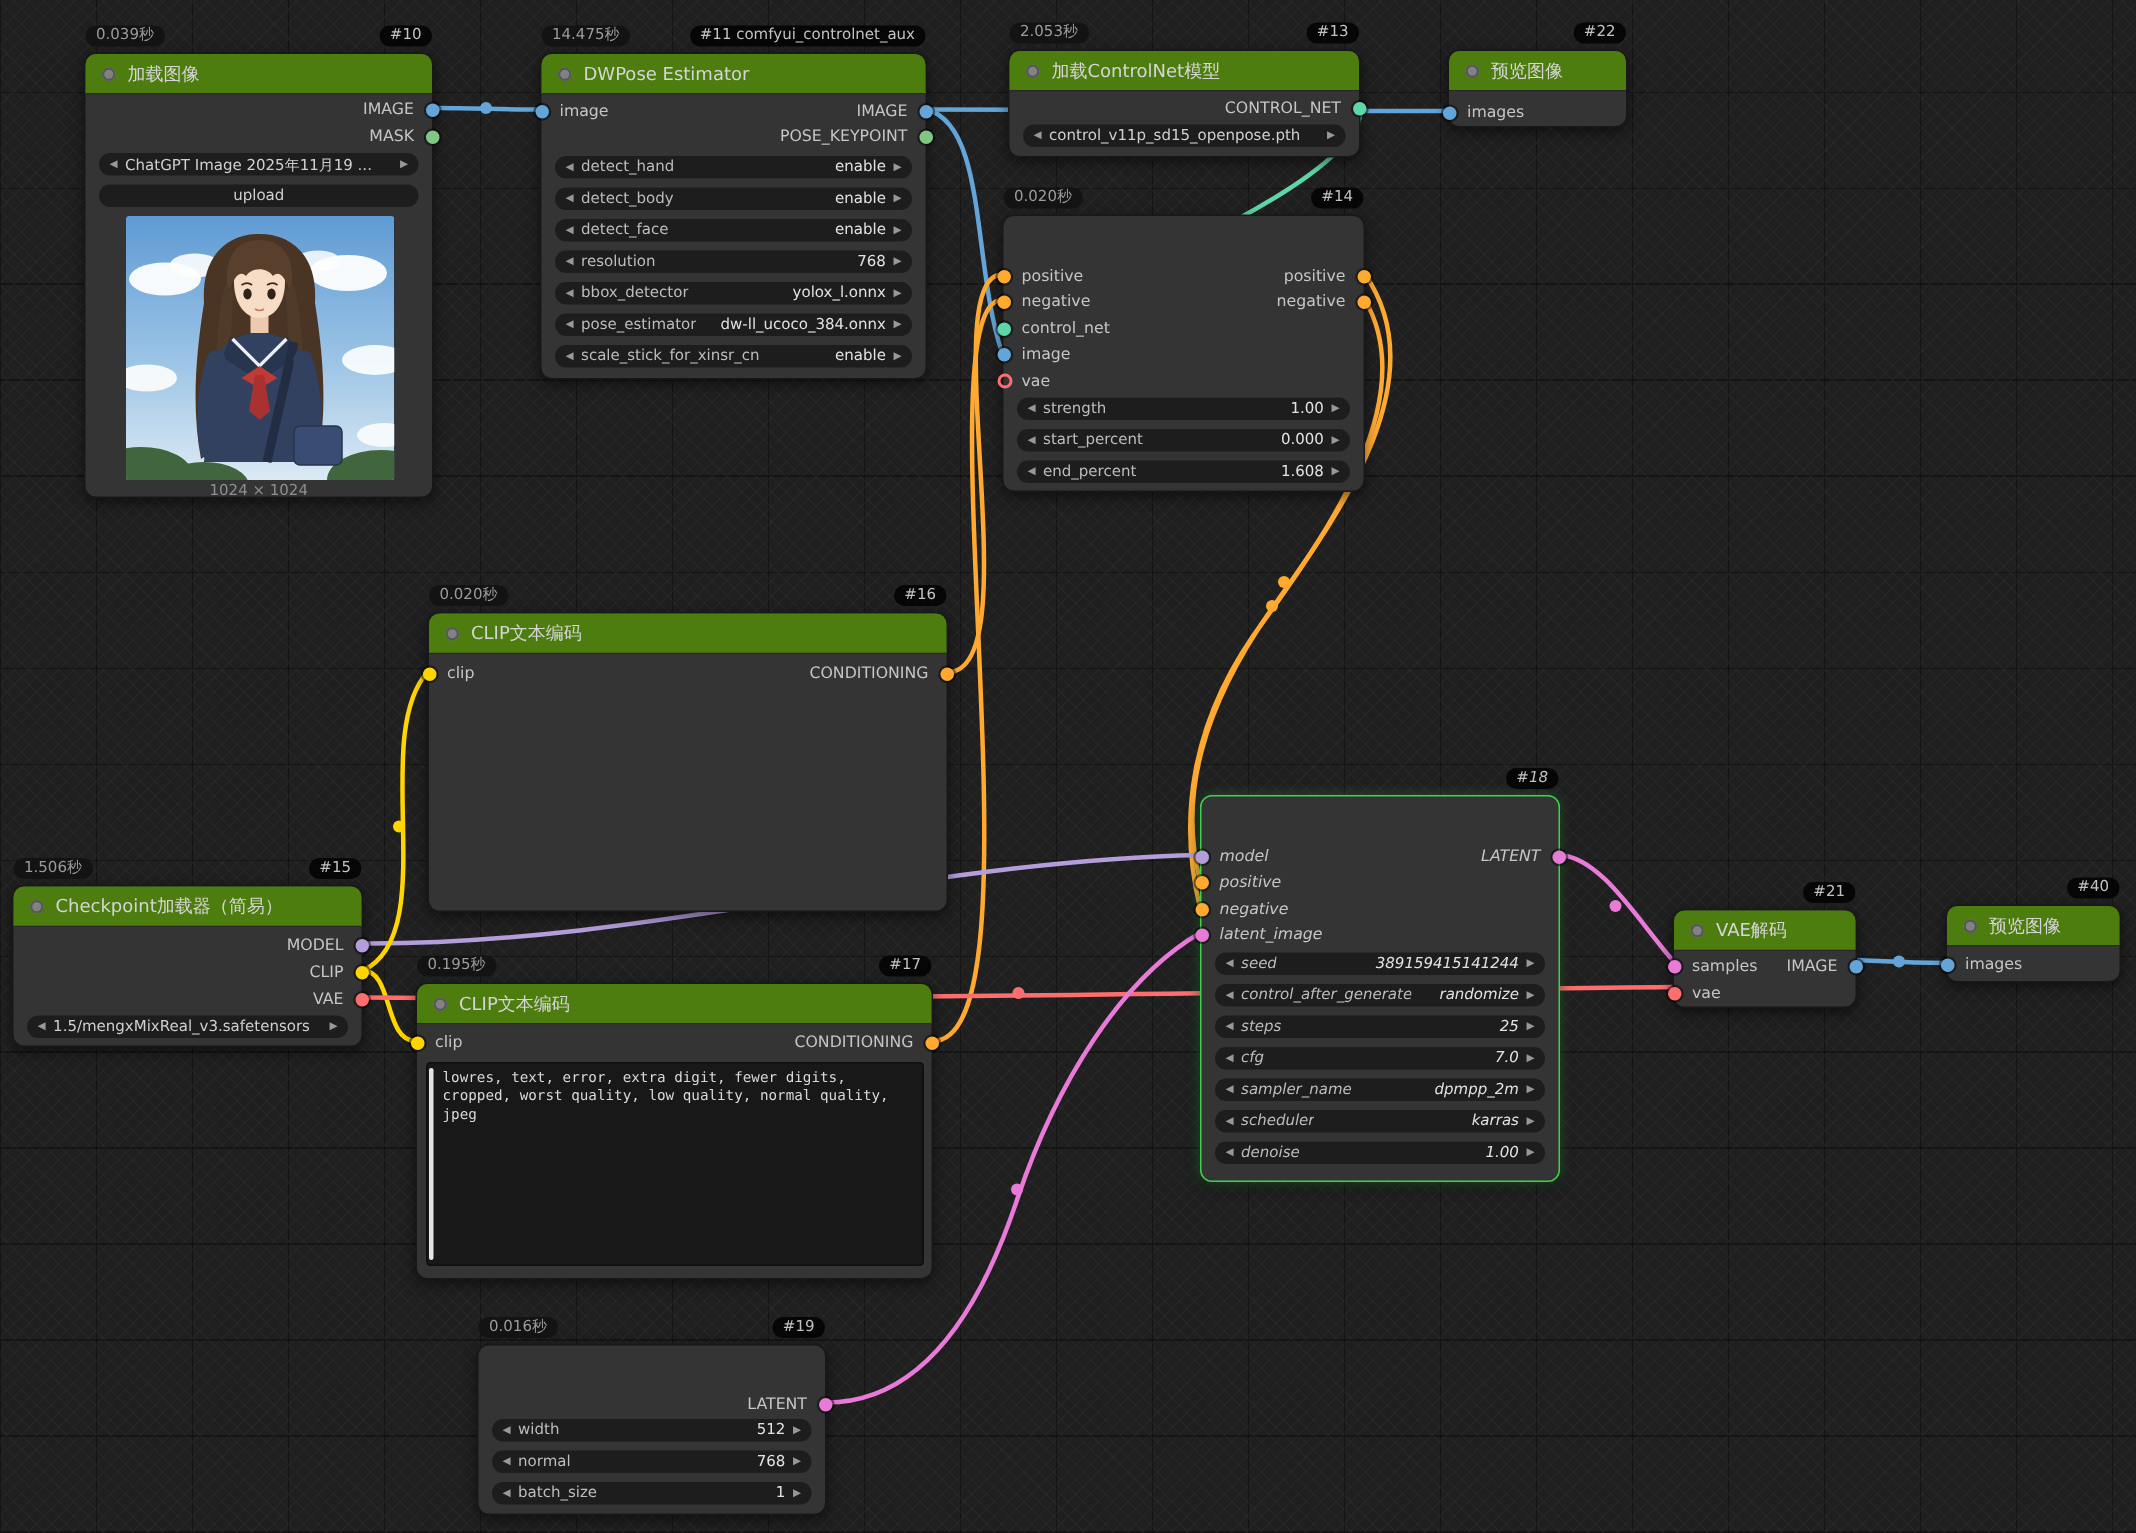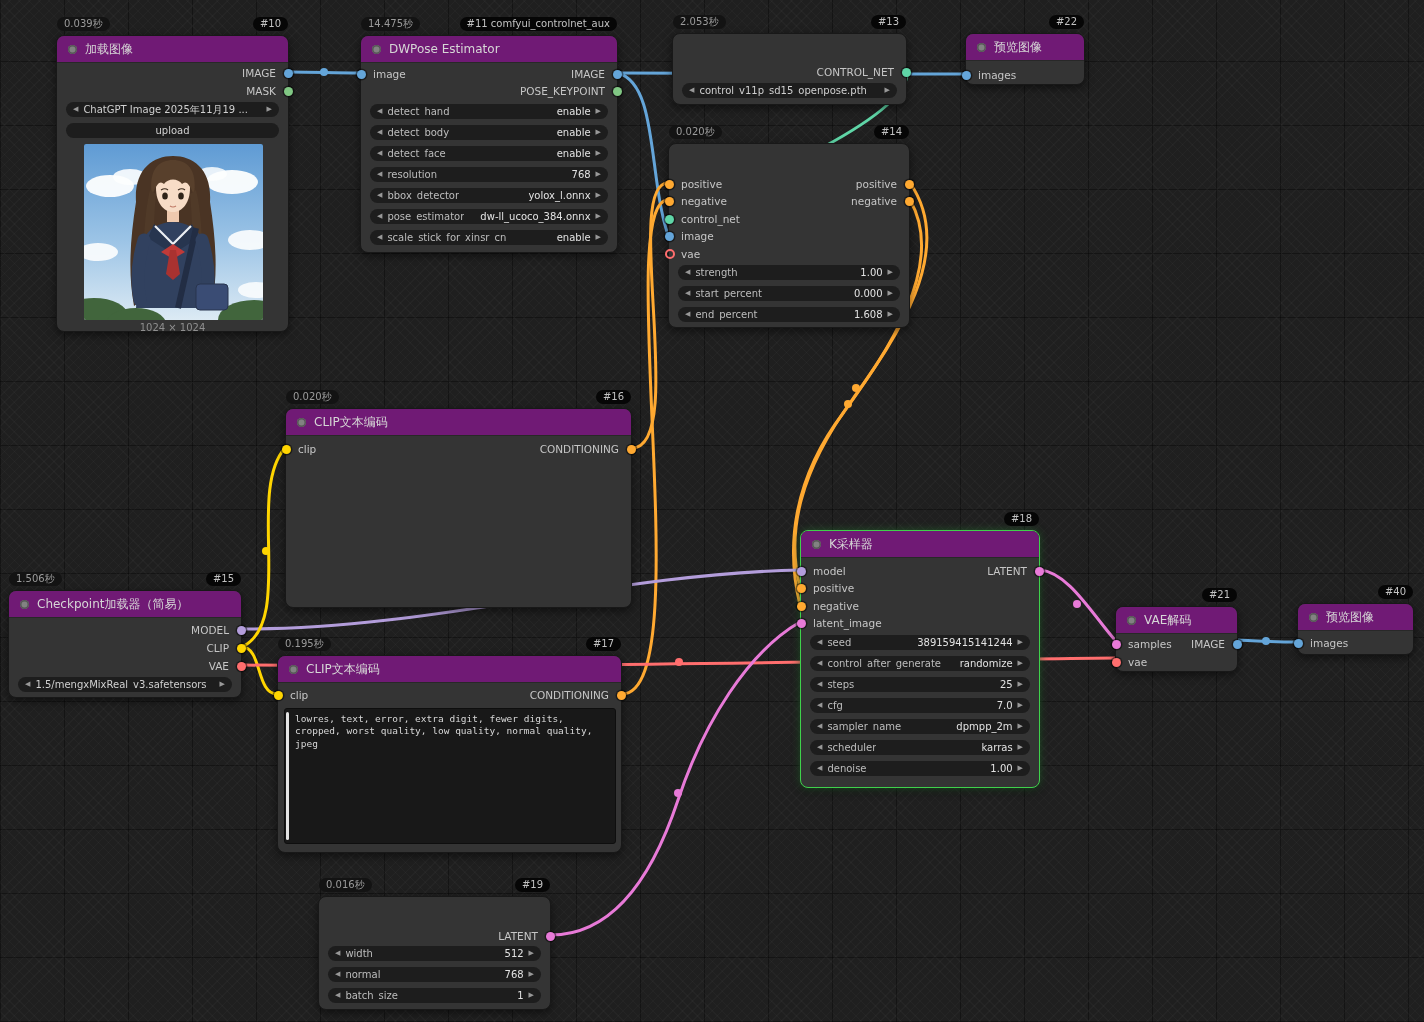--- a/index.html
+++ b/index.html
@@ -13,21 +13,21 @@
       repeating-linear-gradient(0deg, rgba(0,0,0,.35) 0 1px, transparent 1px 64px),
       repeating-linear-gradient(90deg, rgba(0,0,0,.35) 0 1px, transparent 1px 64px);
   }
   .wires{position:absolute;left:0;top:0;z-index:1;pointer-events:none;}
   .wires path{fill:none;stroke-width:3;stroke-linecap:round;}
   .node{
     position:absolute;z-index:2;background:#343434;border:1px solid #181818;
     border-radius:8px;box-shadow:0 3px 9px rgba(0,0,0,.5);color:#c9c9c9;box-sizing:border-box;
   }
   .node.running{border-width:1.5px;box-shadow:0 0 9px rgba(70,220,90,.30),0 3px 9px rgba(0,0,0,.5);}
-  .nhead{height:26px;display:flex;align-items:center;gap:8px;padding:0 11px;background:#701a75;
+  .nhead{height:26px;display:flex;align-items:center;gap:8px;padding:0 11px;background:#4d7c0f;
     border-radius:7px 7px 0 0;border-bottom:1px solid #282828;}
   .ndot{width:9px;height:9px;border-radius:50%;background:#828282;box-shadow:inset 0 0 0 1.5px #575757;flex:0 0 auto;}
   .ntitle{font-size:12px;color:#d6d6d6;white-space:nowrap;overflow:hidden;}
   .badge{position:absolute;top:-19px;height:14px;line-height:14px;padding:0 7px;border-radius:7px;
     font-size:10px;white-space:nowrap;z-index:3;}
   .badge.time{left:0;background:#131313;color:#9b9b9b;}
   .badge.nid{right:0;background:#060606;color:#c2c2c2;}
   .slot{position:absolute;left:0;right:0;height:16px;}
   .sin{position:absolute;left:12px;top:2px;font-size:10.5px;color:#c6c6c6;white-space:nowrap;}
   .sout{position:absolute;right:12px;top:2px;font-size:10.5px;color:#c6c6c6;white-space:nowrap;}
@@ -211,20 +211,24 @@
       <span class="arr">◀</span>
       <span class="wl">scale_stick_for_xinsr_cn</span>
       <span class="wv">enable</span>
       <span class="arr">▶</span>
     </div>
   </div>
 
   <div class="node" style="left:672px;top:33px;width:235px;height:72px">
     <span class="badge time">2.053秒</span>
     <span class="badge nid">#13</span>
+    <div class="nhead">
+      <span class="ndot"></span>
+      <span class="ntitle">加载ControlNet模型</span>
+    </div>
     <div class="slot" style="top:30px">
       <span class="sout">CONTROL_NET</span>
       <span class="port out" style="background: rgb(95, 214, 167);"></span>
     </div>
     <div class="widget combo" style="top:49px">
       <span class="arr">◀</span>
       <span class="wc">control_v11p_sd15_openpose.pth</span>
       <span class="arr">▶</span>
     </div>
   </div>
@@ -339,26 +343,22 @@
     <div class="slot" style="top:31px">
       <span class="port in" style="background: rgb(255, 213, 0);"></span>
       <span class="sin">clip</span>
       <span class="sout">CONDITIONING</span>
       <span class="port out" style="background: rgb(255, 169, 49);"></span>
     </div>
     <div class="textbox" style="top:52px;bottom:8px;padding-left:10px">lowres, text, error, extra digit, fewer digits, cropped, worst quality, low quality, normal quality, jpeg</div>
     <span class="ta-bar" style="top:56px;bottom:12px;left:8px"></span>
   </div>
 
-  <div class="node running" style="left: 800px; top: 530px; width: 240px; height: 258px; border-color: rgb(63, 209, 75);">
+  <div class="node running" style="left: 800px; top: 530px; width: 240px; height: 258px; border-color: rgb(63, 209, 75); font-style: italic;">
     <span class="badge nid">#18</span>
-    <div class="nhead">
-      <span class="ndot"></span>
-      <span class="ntitle">K采样器</span>
-    </div>
     <div class="slot" style="top:32px">
       <span class="port in" style="background: rgb(179, 157, 219);"></span>
       <span class="sin">model</span>
       <span class="sout">LATENT</span>
       <span class="port out" style="background: rgb(232, 122, 216);"></span>
     </div>
     <div class="slot" style="top:49px">
       <span class="port in" style="background: rgb(255, 169, 49);"></span>
       <span class="sin">positive</span>
     </div>

